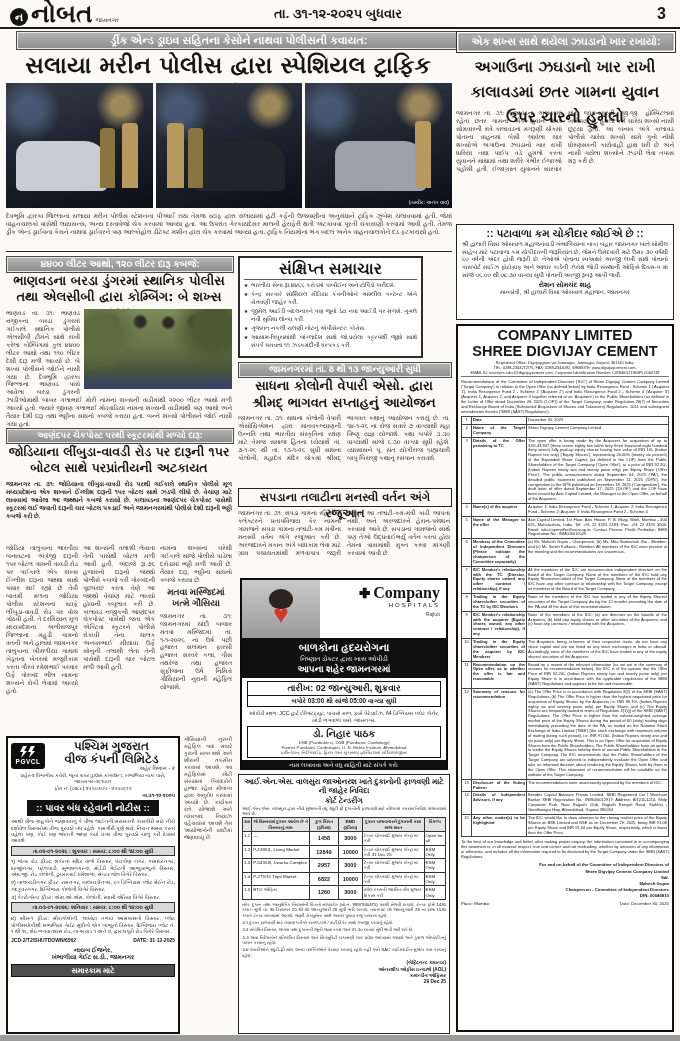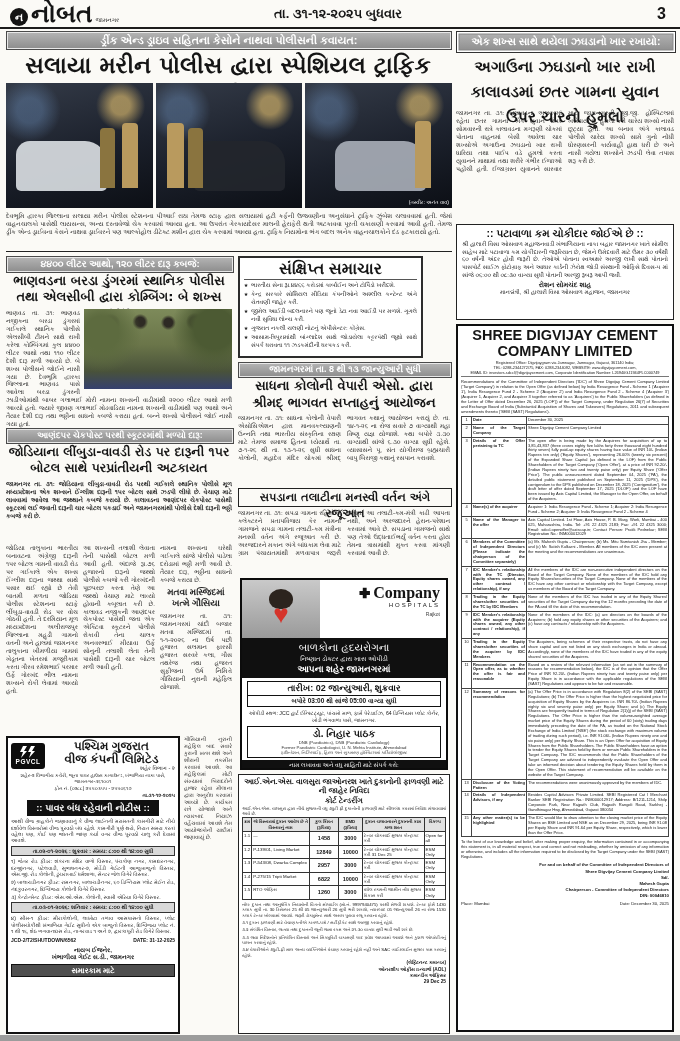--- a/index.html
+++ b/index.html
@@ -14,21 +14,21 @@
   .logo-name{font-size:25px;font-weight:bold;letter-spacing:0;line-height:1;}
   .logo-sub{font-size:6px;margin-bottom:2px;}
   .mast-date{flex:1;text-align:center;font-size:13px;font-weight:bold;}
   .mast-page{width:200px;text-align:right;padding-right:14px;font-size:16px;font-weight:bold;}
   
   .kicker{background:linear-gradient(#b5b5b5,#8c8c8c);border:1px solid #4a4a4a;color:#fff;
           font-weight:bold;text-align:center;box-shadow:inset 0 0 0 1px #e8e8e8;}
   .headline{font-weight:bold;text-align:center;font-family:"DejaVu Sans","Liberation Sans",sans-serif;}
   .body-txt{font-size:6.2px;line-height:1.28;text-align:justify;color:#222;}
   
-  .top-kicker{position:absolute;left:6px;top:31px;width:444px;height:17px;font-size:11px;line-height:16px;}
+  .top-kicker{position:absolute;left:16px;top:31px;width:444px;height:17px;font-size:11px;line-height:16px;}
   .top-headline{position:absolute;left:6px;top:50px;width:444px;height:30px;font-size:23px;line-height:30px;}
   .photo-row{position:absolute;left:6px;top:83px;width:446px;height:125px;display:flex;gap:3px;}
   .photo{flex:1;position:relative;background:
      radial-gradient(circle at 78% 18%, rgba(255,214,120,.55) 0 6%, transparent 16%),
      radial-gradient(circle at 16% 22%, rgba(120,160,210,.35) 0 8%, transparent 20%),
      linear-gradient(165deg,#343b48 0%,#1b202b 55%,#0c0f15 100%);overflow:hidden;}
   .photo .car{position:absolute;bottom:14%;left:7%;width:62%;height:40%;background:#d8dce1;
               border-radius:14px 22px 5px 5px;opacity:.92;}
   .photo.p2 .car{background:#23262c;left:26%;}
   .photo.p3 .car{background:#a7adb6;left:20%;}
@@ -101,21 +101,21 @@
   .st-photo{width:78px;background:linear-gradient(#c9c9c9,#9a9a9a);position:relative;}
   .st-photo .heart{position:absolute;left:50%;top:58%;transform:translate(-50%,-50%);color:#d6342b;font-size:26px;}
   .st-photo .head{position:absolute;left:50%;top:16%;transform:translateX(-50%);width:24px;height:20px;border-radius:50% 50% 45% 45%;background:#2c241e;}
   .st-brand{flex:1;text-align:right;padding:4px 6px 0 0;}
   .st-brand .logo-row{display:flex;justify-content:flex-end;align-items:center;gap:3px;}
   .st-brand .plus{font-size:15px;font-weight:bold;color:#141414;}
   .st-brand .nm{font-size:16px;font-weight:bold;font-family:"Liberation Serif",serif;}
   .st-brand .hsp{font-size:6px;letter-spacing:2px;}
   .st-brand .city{font-size:5px;margin-top:3px;color:#444;}
   .st-band{background:#101010;color:#fff;text-align:center;padding:3px 2px;}
-  .st-band .b1{font-size:10.5px;font-weight:normal;}
+  .st-band .b1{font-size:10.5px;font-weight:bold;}
   .st-band .b2{font-size:6.5px;margin:1px 0;}
   .st-band .b3{font-size:9px;font-weight:bold;}
   .st-when{border:1.5px solid #111;margin:3px 5px;text-align:center;}
   .st-when .d{font-size:9px;font-weight:bold;padding:1px 0;}
   .st-when .t{font-size:6.5px;border-top:1px solid #111;padding:1px 0;font-weight:bold;}
   .st-venue{font-size:5.2px;text-align:center;padding:0 4px;line-height:1.3;}
   .st-doc{border:1.5px solid #111;margin:2px 5px;text-align:center;padding:1px 0;}
   .st-doc .dn{font-size:10px;font-weight:bold;}
   .st-doc .dc{font-size:4.3px;color:#333;line-height:1.25;}
   .st-call{background:#101010;color:#fff;text-align:center;padding:2px 0 3px;}
@@ -387,22 +387,22 @@
   </div>
 
   <div class="pata">
     <div class="pata-title">:: પટાવાળા કમ ચોકીદાર જોઈએ છે ::</div>
     <div class="pata-body">શ્રી હાલારી વિસા ઓસવાળ મહાજનવાડી ખંભાળિયાના નાકા બહાર જામનગર ખાતે સોમીલ સાહેબ માટે પટાવાળા કમ ચોકીદારની જરૂરિયાત છે, જેમને ઉમેદવારી માટે ઉંમર ૩૦ વર્ષથી ૬૦ વર્ષની અંદર હોવી જરૂરી છે. તેઓએ પોતાના સ્વઅક્ષરે અરજી લખી સાથે પોતાનો પાસપોર્ટ સાઈઝ ફોટોગ્રાફ અને આધાર કાર્ડની ઝેરોક્ષ જોડી સંસ્થાની ઓફિસે દિવસ-૫ માં સાંજે ૦૬:૦૦ થી ૦૮:૩૦ વાગ્યા સુધી પોતાની અરજી રૂબરૂ આપી જવી.</div>
     <div class="pata-name">રોશન સોમચંદ શાહ</div>
     <div class="pata-role">માનદ્મંત્રી, શ્રી હાલારી વિસા ઓસવાળ મહાજન, જામનગર</div>
   </div>
 
   <div class="cement">
+    <div class="cm-name">COMPANY LIMITED</div>
     <div class="cm-name">SHREE DIGVIJAY CEMENT</div>
-    <div class="cm-name">COMPANY LIMITED</div>
     <div class="cm-reg">
       <div>Registered Office: Digvijaygram via Jamnagar, Jamnagar, Gujarat, 361140 India;</div>
       <div>TEL: 0288-2344272/75, FAX: 0288-2344092, WEBSITE: www.digvijaycement.com,</div>
       <div>EMAIL ID: investors.sdccl@digvijaycement.com, Corporate Identification Number: L26940GJ1944PLC000749</div>
     </div>
     <div class="cm-pre">Recommendations of the Committee of Independent Directors ('IDC') of Shree Digvijay Cement Company Limited ('Target Company') in relation to the Open Offer (as defined below) by India Resurgence Fund - Scheme 1 ('Acquirer 1'), India Resurgence Fund 2 - Scheme 2 ('Acquirer 2') and India Resurgence Fund 2 - Scheme 4 ('Acquirer 3') (Acquirer 1, Acquirer 2, and Acquirer 3 together referred to as 'Acquirers') to the Public Shareholders (as defined in the Letter of Offer dated December 26, 2025 ('LOF')) of the Target Company, under Regulation 26(7) of Securities and Exchange Board of India (Substantial Acquisition of Shares and Takeovers) Regulations, 2011 and subsequent amendments thereto ('SEBI (SAST) Regulations').</div>
     <table class="cm">
       <tbody>
           <tr>
             <td class="n">1</td>

